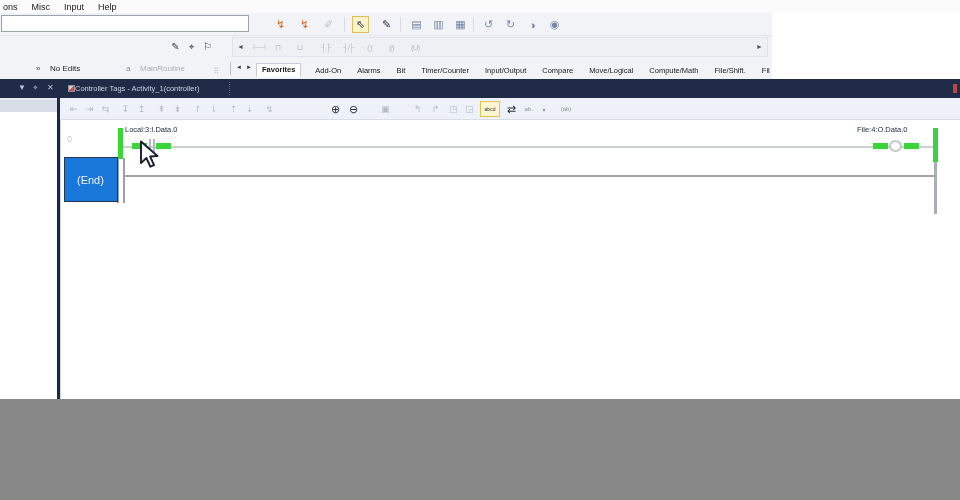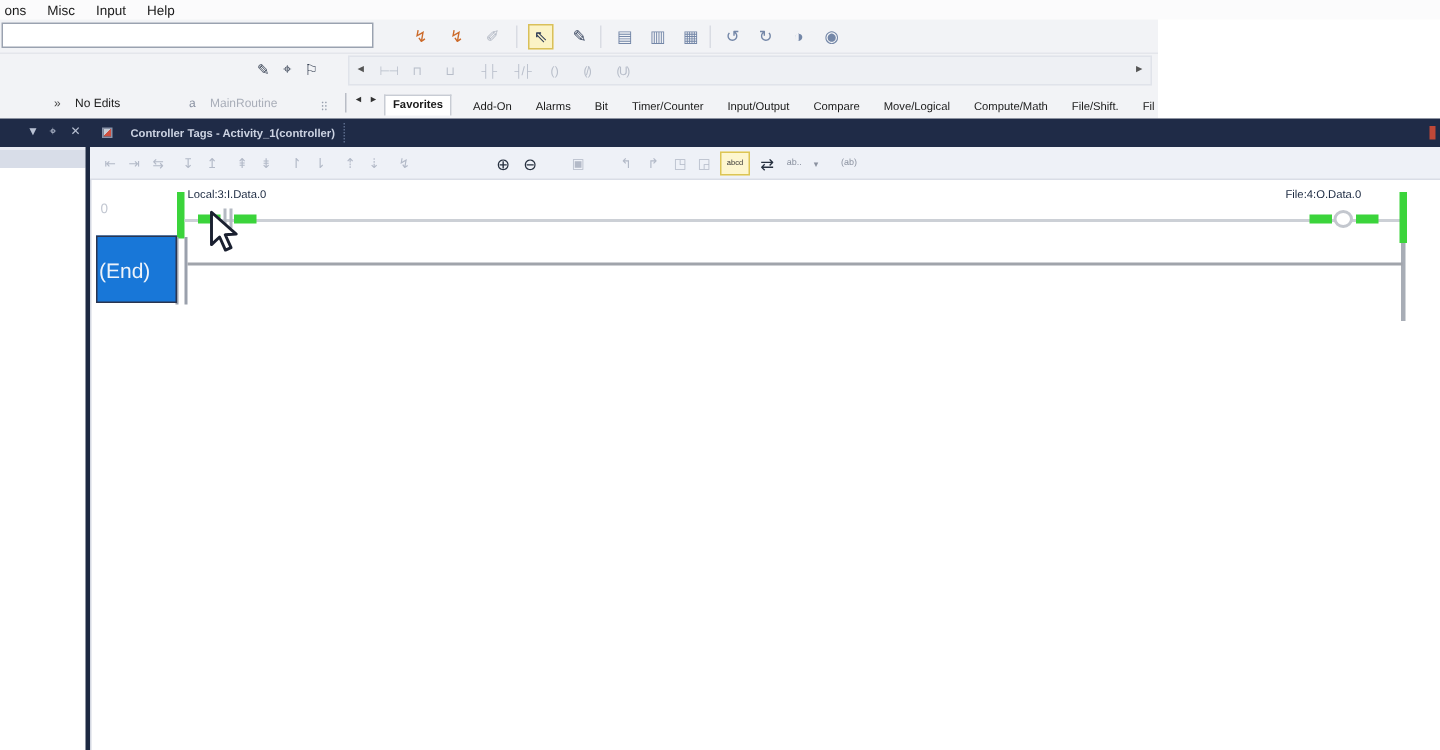--- a/index.html
+++ b/index.html
@@ -1,18 +1,18 @@
 <!DOCTYPE html>
 <html><head>
 <meta charset="utf-8">
 <style>
   * { margin:0; padding:0; box-sizing:border-box; }
   body { background:#888; }
   #app {
-    position:relative; width:960px; height:500px; background:#fff;
+    position:relative; width:960px; height:399px; background:#fff;
     font-family:"Liberation Sans", sans-serif; overflow:hidden;
     -webkit-font-smoothing:antialiased;
   }
   
   .menubar { position:absolute; left:0; top:0; width:960px; height:13px; background:#fbfbfc;
     display:flex; align-items:center; gap:14px; padding-left:3px; font-size:9px; color:#1a1a1a; }
   .menubar span { cursor:default; }
   
   .toolbar1 { position:absolute; left:0; top:13px; width:772px; height:23px; background:#f2f3f6;
     border-bottom:1px solid #e4e6eb; }
@@ -40,21 +40,21 @@
   .statusrow .itm { position:absolute; top:6px; white-space:nowrap; }
   .cat-tabs { position:absolute; left:256px; top:3px; width:514px; height:18px; overflow:hidden;
     display:flex; gap:12px; align-items:center; font-size:7.5px; color:#1a1a1a; white-space:nowrap; }
   .cat-tab { cursor:default; padding:1px 2px; }
   .cat-tab.active { font-weight:bold; background:#fff; border:1px solid #c8ccd4; border-bottom:none;
     padding:1px 5px 3px 5px; }
   
   .tabstrip { position:absolute; left:0; top:79px; width:960px; height:19px; background:#1f2b47; }
   .panel-ico { position:absolute; top:4px; font-size:8px; color:#b9c2d4; }
   .doc-tab1 { position:absolute; left:62px; top:0; height:19px; display:flex; align-items:center;
-    gap:12px; padding:0 6px; font-size:7.5px; color:#ccd3e2; white-space:nowrap;font-weight:bold; }
+    gap:0; padding:0 6px; font-size:7.5px; color:#ccd3e2; white-space:nowrap; }
   .tag-ico { width:7px; height:7px; background:linear-gradient(135deg,#c9cdd6 45%,#d05040 45%);
     border:0.5px solid #8a93a8; }
   .dot-sep { position:absolute; left:229px; top:3px; height:13px; border-left:1px dotted #5a6a8a; }
   .doc-tab2 { position:absolute; left:233px; top:1px; height:18px; display:flex; align-items:center;
     gap:8px; padding:0 8px; background:#fcf4cd; border:1px solid #cfc04e; border-bottom:none;
     font-size:7.5px; font-weight:bold; color:#1c2844; white-space:nowrap; }
   .doc-tab2 .x { font-weight:normal; font-size:7px; color:#44506a; }
   .red-notch { position:absolute; left:953px; top:5px; width:4px; height:9px; background:#c04838; }
   
   .ladtoolbar { position:absolute; left:60px; top:98px; width:900px; height:22px; background:#eef1f7;
@@ -82,21 +82,21 @@
   .c-dash { top:23px; width:15px; height:6px; background:#3bd43b; }
   .c-bar { top:19px; width:2px; height:13px; background:#b4b9c2; }
   .tag { top:5px; font-size:7.5px; color:#19273f; white-space:nowrap; }
   .coil-circle { left:828px; top:20px; width:13px; height:12px; border:2px solid #c3c7ce;
     border-radius:50%; background:#fff; }
   .rail-green-right { left:872px; top:8px; width:5px; height:34px; background:#3bd43b; }
   .rail-gray-right { left:873px; top:42px; width:3px; height:52px; background:#a8adb6; }
   .end-line { left:64px; top:55px; width:810px; height:2px; background:#a0a4ab; }
   .end-box { left:3px; top:37px; width:54px; height:45px; background:#1877d8; border:1px solid #2a3550;
     display:flex; align-items:center; }
-  .end-box span { position:static; font-size:14px; color:#eef3fa; padding-left:1px; }
+  .end-box span { position:static; font-size:11px; color:#eef3fa; padding-left:12px; }
   .cursor-svg { left:78px; top:20px; }
 </style>
 </head>
 <body>
 
 <div id="app">
 
   <div class="menubar">
     <span>ons</span>
     <span>Misc</span>

